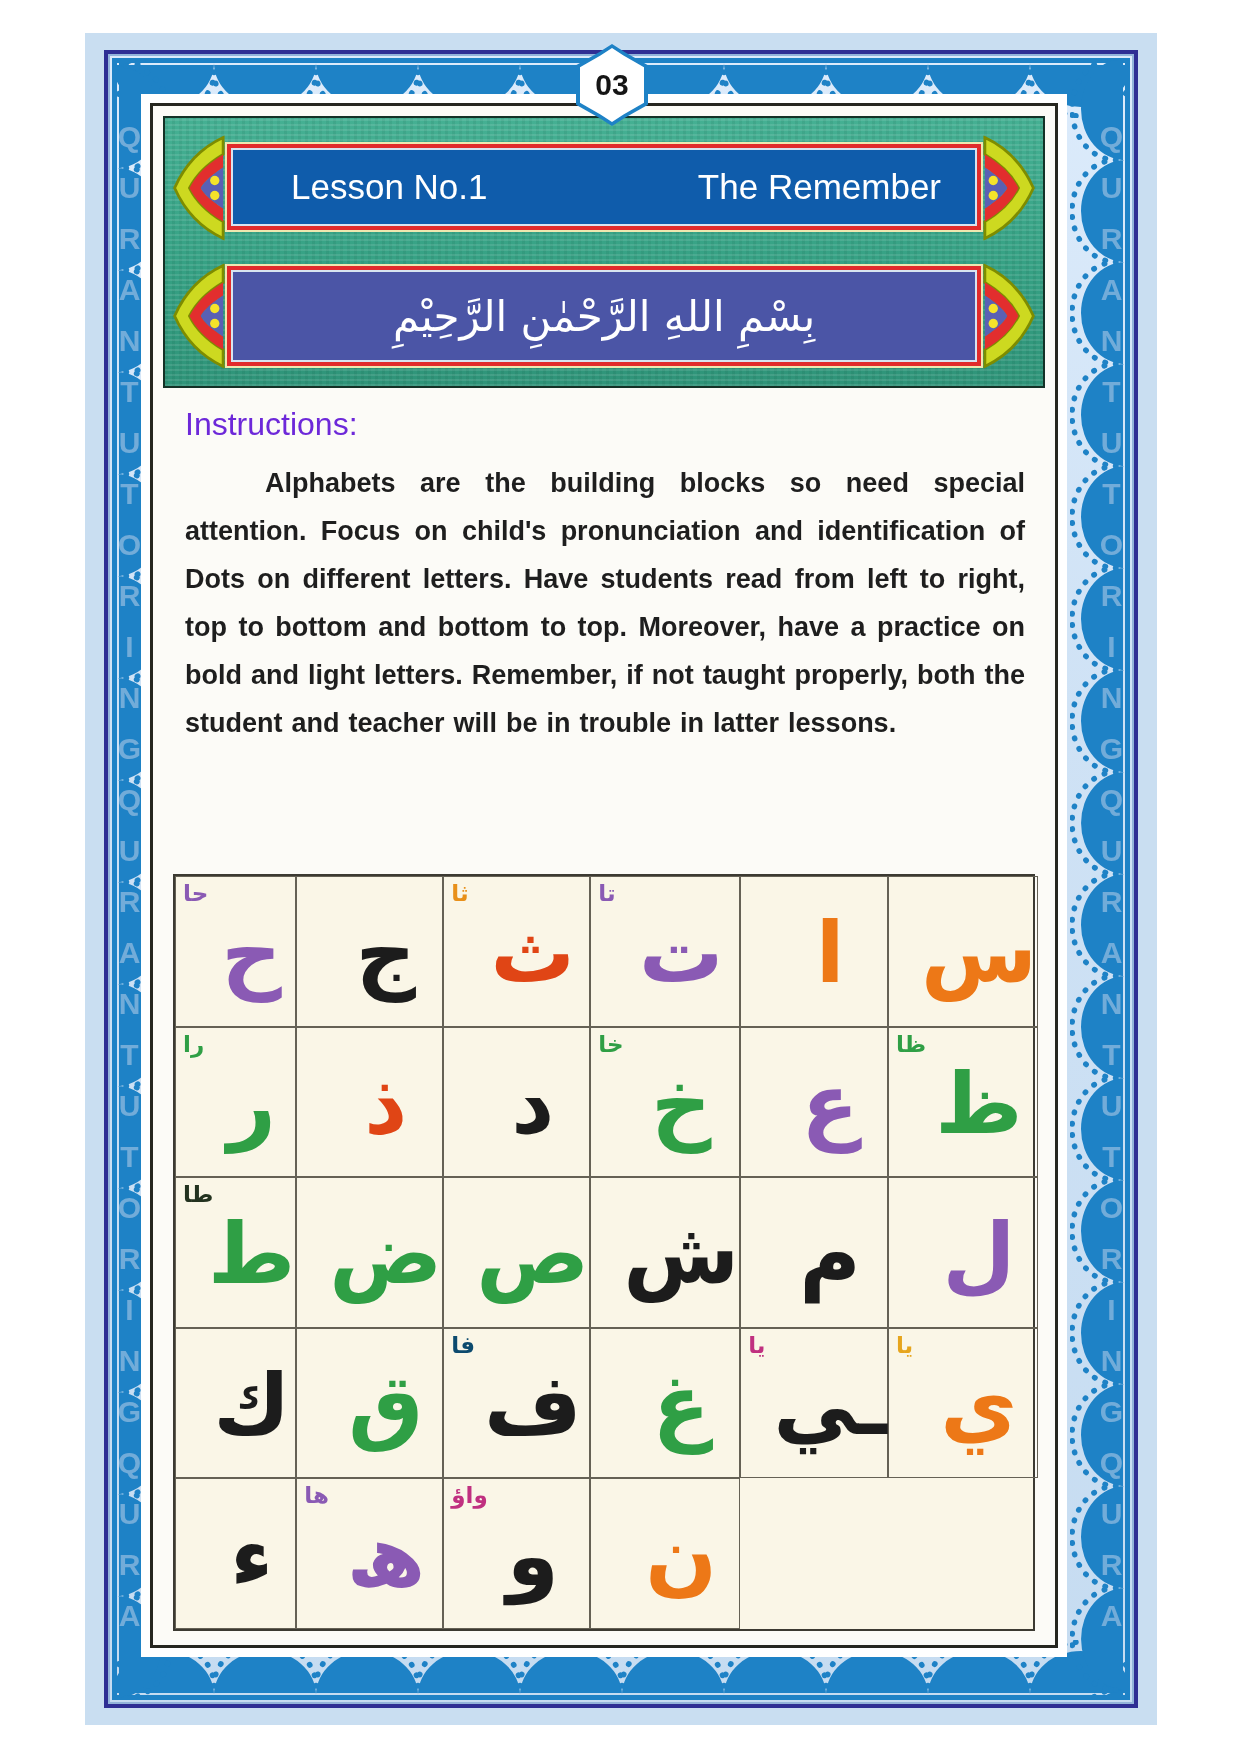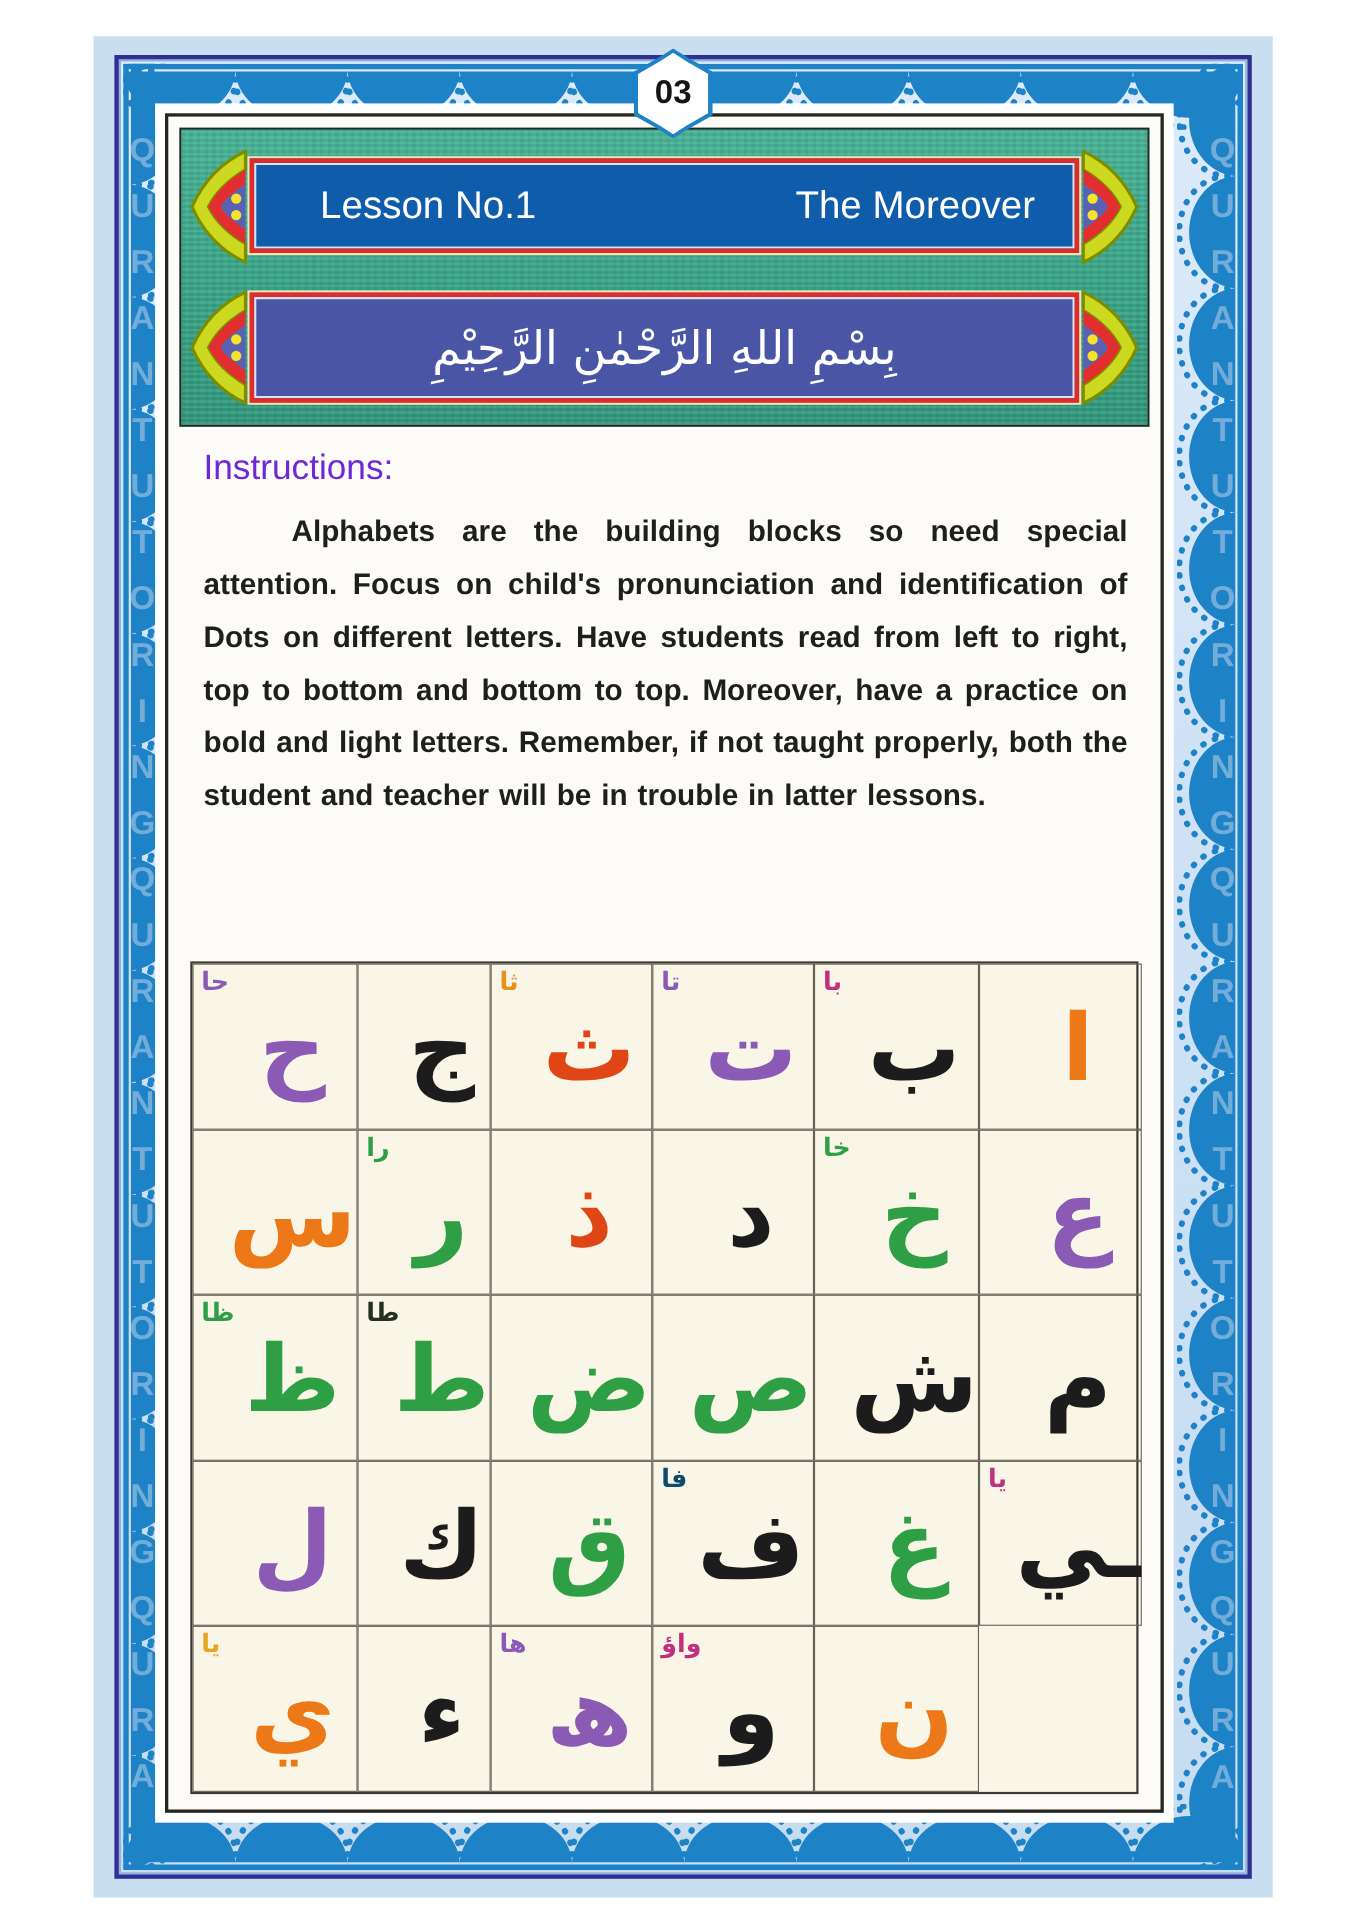--- a/index.html
+++ b/index.html
@@ -113,21 +113,21 @@
 
 <div class="page-badge">
   <div class="inner">03</div>
 </div>
 
 <div class="content-box">
 
   <div class="green-panel">
     <div class="banner lesson">
       <span>Lesson No.1</span>
-      <span>The Moreover</span>
+      <span>The Remember</span>
     </div>
     <div class="banner bismillah">
       <span>بِسْمِ اللهِ الرَّحْمٰنِ الرَّحِيْمِ</span>
     </div>
 
     <svg class="ornament" style="left:4px;top:14px;" viewBox="0 0 60 120">
       <path d="M58 6 C28 20 14 42 6 60 C14 78 28 100 58 114 L58 96 C38 84 28 72 22 60 C28 48 38 36 58 24 Z" fill="#cdd920" stroke="#7e8c00" stroke-width="3"></path>
       <path d="M58 24 C38 36 28 48 22 60 C28 72 38 84 58 96 L58 82 C46 74 38 67 34 60 C38 53 46 46 58 38 Z" fill="#e22e2e"></path>
       <path d="M58 38 C46 46 38 53 34 60 C38 67 46 74 58 82 Z" fill="#5a60b4"></path>
       <circle cx="49" cy="52" r="5" fill="#f5e32a"></circle>
@@ -171,24 +171,20 @@
       </div>
       <div class="cell">
         <span class="annot" style="color: rgb(232, 144, 26);">ثا</span>
         <span class="letter" style="color: rgb(224, 69, 21);">ث</span>
       </div>
       <div class="cell">
         <span class="annot" style="color: rgb(138, 90, 180);">تا</span>
         <span class="letter" style="color: rgb(138, 90, 180);">ت</span>
       </div>
       <div class="cell">
-        <span class="annot" style="color: rgb(192, 48, 128);">با</span>
-        <span class="letter" style="color: rgb(28, 28, 28);">ب</span>
-      </div>
-      <div class="cell">
         <span class="letter" style="color: rgb(237, 120, 23);">ا</span>
       </div>
       <div class="cell">
         <span class="letter" style="color: rgb(237, 120, 23);">س</span>
       </div>
       <div class="cell">
         <span class="annot" style="color: rgb(47, 159, 69);">را</span>
         <span class="letter" style="color: rgb(47, 159, 69);">ر</span>
       </div>
       <div class="cell">

